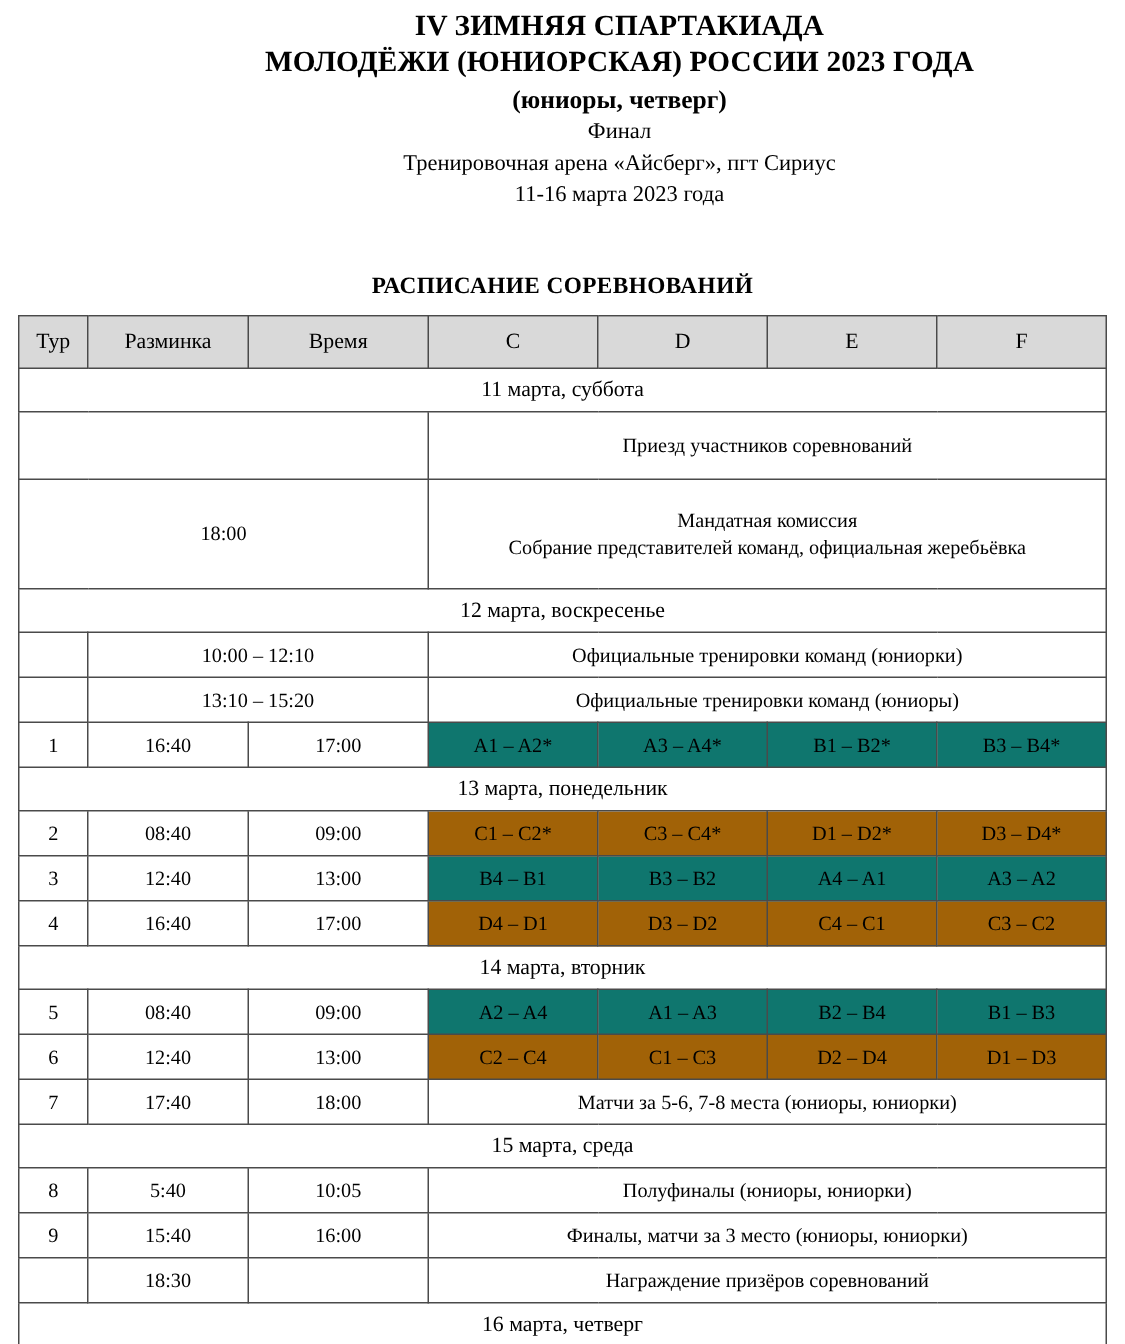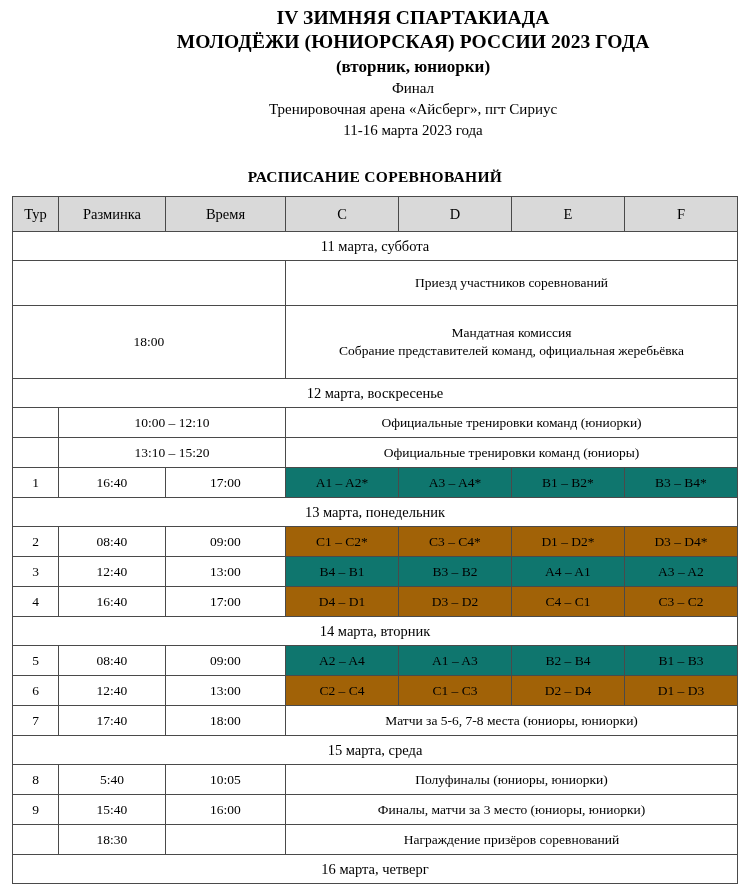--- a/index.html
+++ b/index.html
@@ -68,20 +68,21 @@
   .title-line {
     font-size: 15px;
     line-height: 21px;
   }
 
   .section-title {
     text-align: center;
     font-size: 15.5px;
     font-weight: bold;
     letter-spacing: 0.3px;
+    margin-top: 14px;
     margin-bottom: 10px;
   }
 
   
   table.schedule {
     border-collapse: collapse;
     margin: 0 0 0 12px;
     width: 725px;
     table-layout: fixed;
     font-size: 13.5px;
@@ -121,21 +122,21 @@
 </style>
 </head>
 <body>
 
 <div class="doc-header">
 
 
   <div class="title-block">
     <div class="title-main">IV ЗИМНЯЯ СПАРТАКИАДА</div>
     <div class="title-main">МОЛОДЁЖИ (ЮНИОРСКАЯ) РОССИИ 2023 ГОДА</div>
-    <div class="title-sub1">(вторник, юниорки)</div>
+    <div class="title-sub1">(юниоры, четверг)</div>
     <div class="title-line">Финал</div>
     <div class="title-line">Тренировочная арена «Айсберг», пгт Сириус</div>
     <div class="title-line">11-16 марта 2023 года</div>
   </div>
 </div>
 
 <div class="section-title">РАСПИСАНИЕ СОРЕВНОВАНИЙ</div>
 
 <table class="schedule">
   <colgroup>

